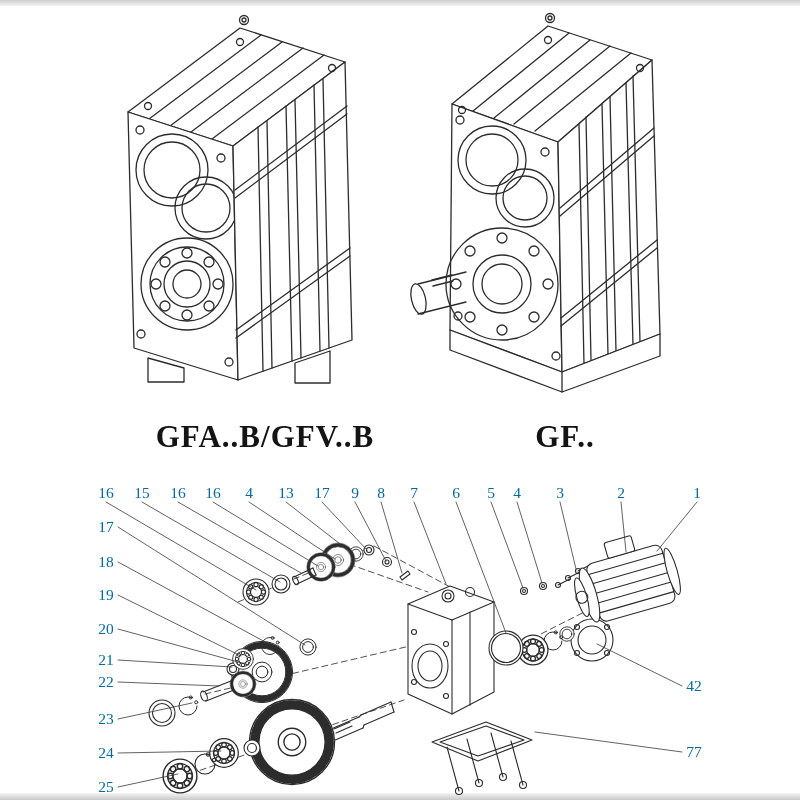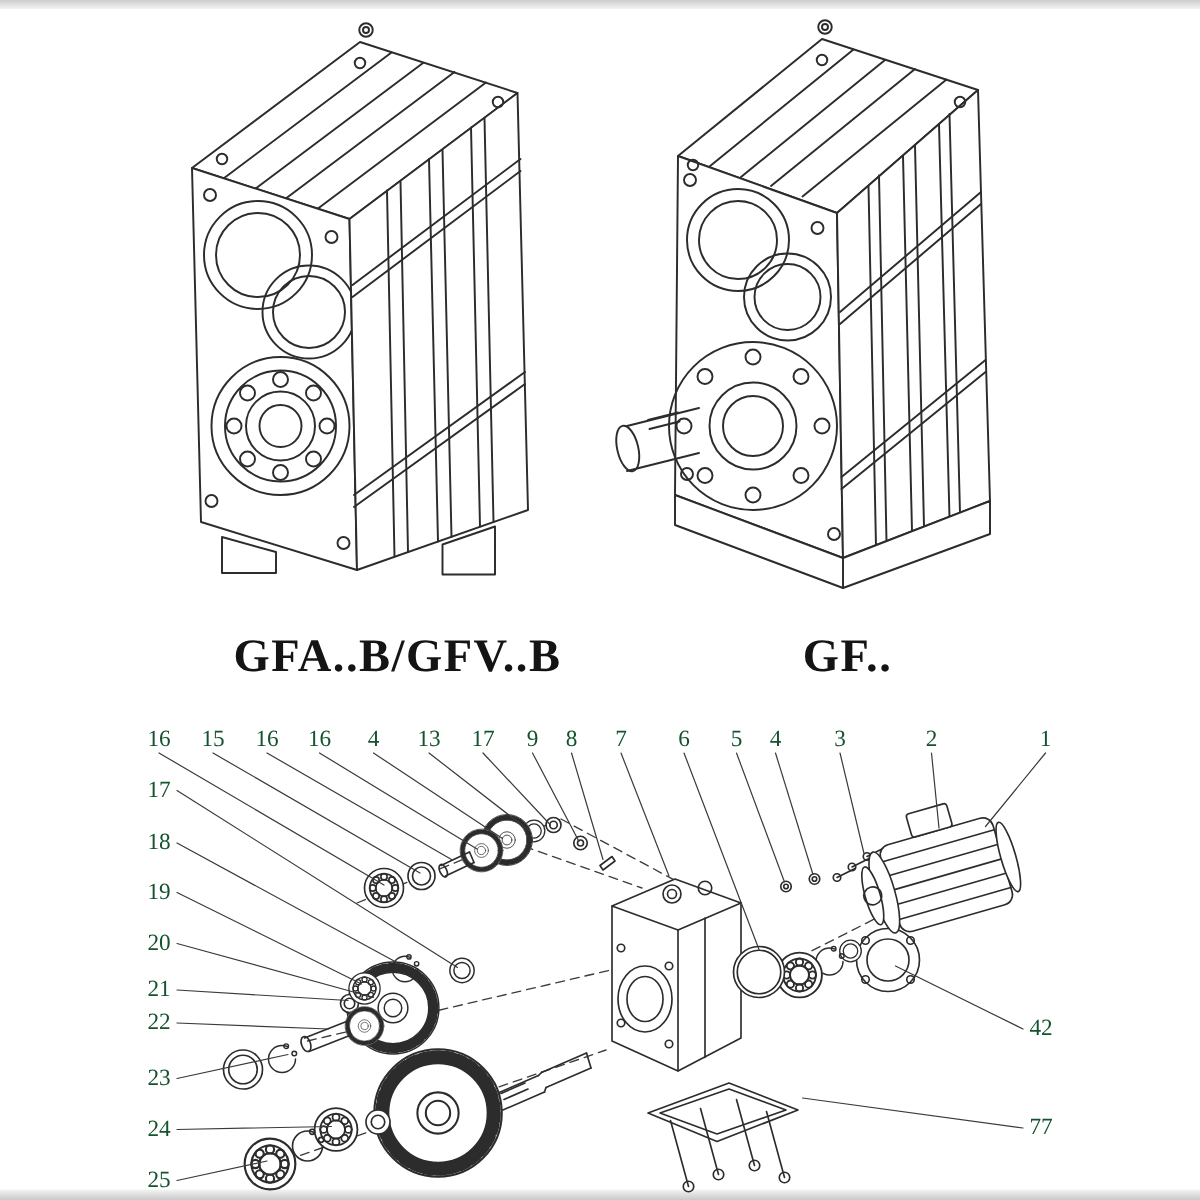--- a/index.html
+++ b/index.html
@@ -31,21 +31,21 @@
     letter-spacing: 1px;
     color: #141414;
     white-space: nowrap;
   }
   #label-left  { left: 265px; top: 419px; }
   #label-right { left: 545px; top: 419px; margin-left: 20px; }
   .callout {
     position: absolute;
     transform: translate(-50%, -50%);
     font-size: 15.5px;
-    color: #14532d;
+    color: #0369a1;
     line-height: 1;
   }
 </style>
 </head>
 <body>
 
 <div class="page">
 
   <div class="edge-top"></div>
   <div class="edge-bottom"></div>

